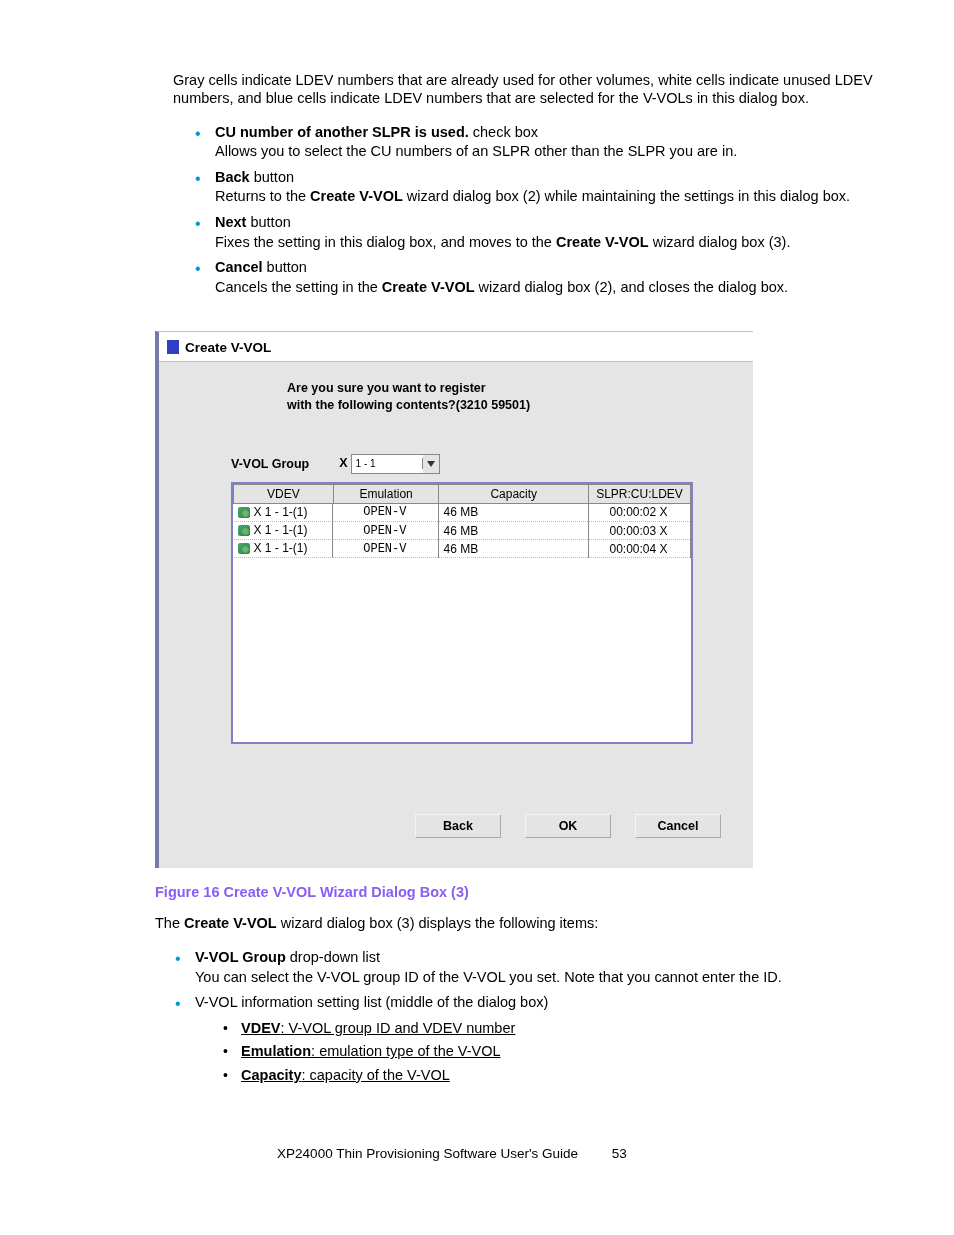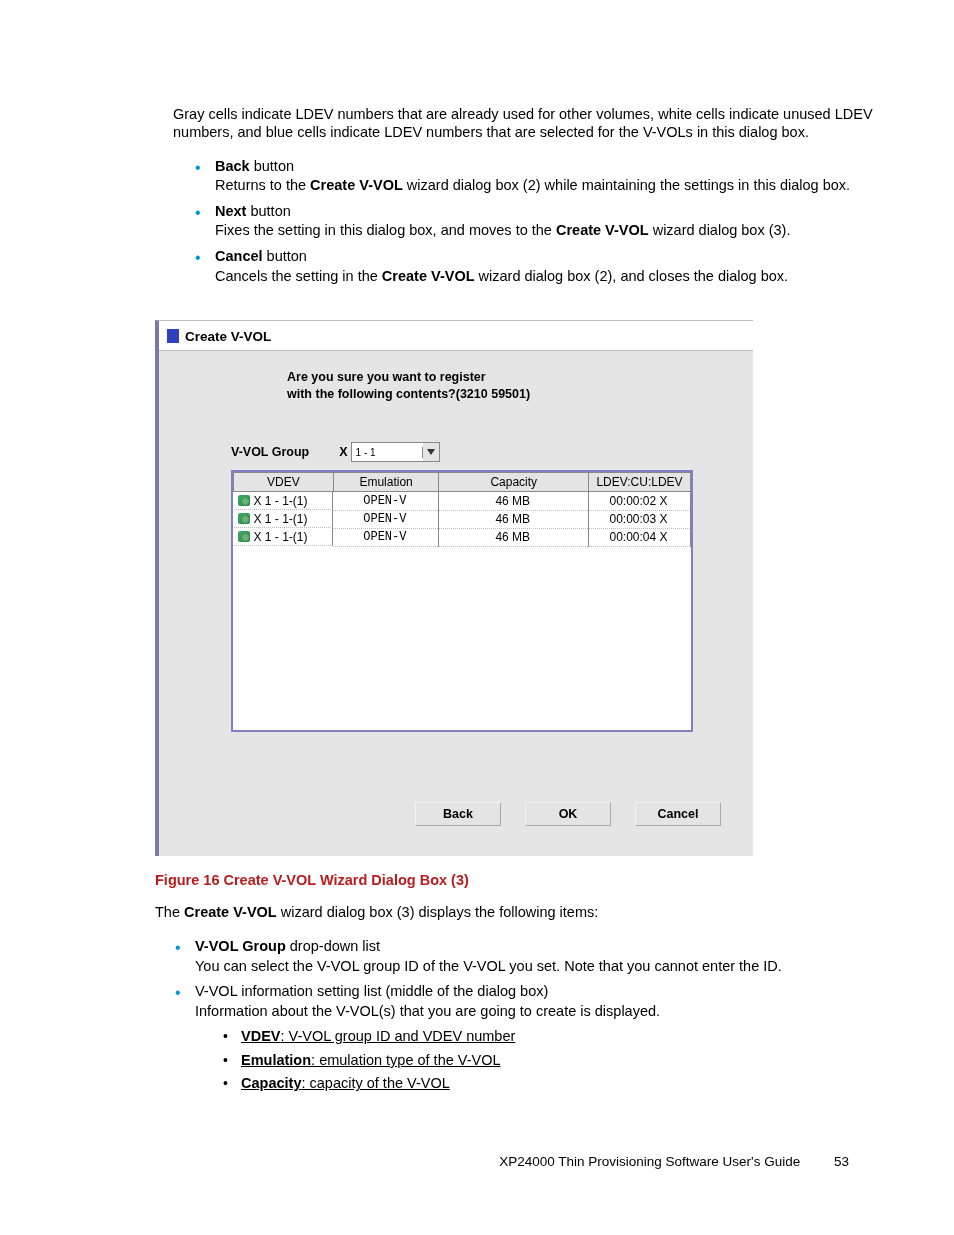--- a/index.html
+++ b/index.html
@@ -7,21 +7,20 @@
     padding: 0;
     background: #ffffff;
     font-family: Arial, Helvetica, sans-serif;
     font-size: 14.5px;
     color: #000;
     width: 954px;
   }
   .page {
     padding: 56px 55px 40px 55px;
     box-sizing: border-box;
-    margin-top: 34px;
   }
   .intro {
     margin-left: 118px;
     margin-right: 5px;
     line-height: 1.3;
   }
   ul.outer {
     margin: 8px 0 0 0;
     padding-left: 140px;
     list-style: none;
@@ -173,42 +172,42 @@
   .row-icon::after{
     content:"";
     position:absolute;
     width:5px;height:5px;
     border:1px solid #7a4;
     border-radius:50%;
     left:4px;top:3px;
     background:#fff4;
   }
   td.em { text-align: center; font-family: Liberation Mono, monospace; }
-  td.cap { text-align: center; }
+  td.cap { text-align: left; }
   td.ldkc { text-align: center; }
   .btnrow {
     margin: 70px 14px 0 0;
     display: flex;
     justify-content: flex-end;
     gap: 24px;
   }
   .wbtn {
     width: 84px;
     padding: 4px 0;
     text-align: center;
     background: #e4e4e4;
     border: 1px solid #aaa;
     border-top-color: #f4f4f4;
     border-left-color: #f4f4f4;
     font-size: 12.5px;
     font-weight: bold;
   }
   .caption {
     margin: 14px 0 8px 100px;
-    color: #b91c1c;
+    color: #8b5cf6;
     font-weight: bold;
     font-size: 14.5px;
   }
   .after-caption {
     margin-left: 100px;
     margin-right: 5px;
     line-height: 1.35;
   }
   ul.outer2 {
     margin: 10px 0 0 0;
@@ -224,34 +223,38 @@
   ul.outer2 > li::before {
     content: "•";
     position: absolute;
     left: 0;
     top: 0;
     color: #0096d6;
     font-size: 16px;
   }
   .footer {
     margin-top: 60px;
-    text-align: right;
+    text-align: center;
     padding-right: 50px;
     font-size: 13.5px;
   }
   .footer .pnum { margin-left: 30px; }
 </style>
 </head>
 <body>
 
 <div class="page">
 
   <p class="intro">Gray cells indicate LDEV numbers that are already used for other volumes, white cells indicate unused LDEV numbers, and blue cells indicate LDEV numbers that are selected for the V-VOLs in this dialog box.</p>
 
   <ul class="outer">
+    <li>
+      <span class="b">CU number of another SLPR is used.</span><span> check box</span><br>
+      <span>Allows you to select the CU numbers of an SLPR other than the SLPR you are in.</span>
+    </li>
     <li>
       <span class="b">Back</span><span> button</span><br>
       <span>Returns to the </span><span class="b">Create V-VOL</span><span> wizard dialog box (2) while maintaining the settings in this dialog box.</span>
     </li>
     <li>
       <span class="b">Next</span><span> button</span><br>
       <span>Fixes the setting in this dialog box, and moves to the </span><span class="b">Create V-VOL</span><span> wizard dialog box (3).</span>
     </li>
     <li>
       <span class="b">Cancel</span><span> button</span><br>
@@ -289,21 +292,21 @@
               <col style="width:100px">
               <col style="width:106px">
               <col style="width:150px">
               <col style="width:102px">
             </colgroup>
           <thead>
             <tr>
               <th>VDEV</th>
               <th>Emulation</th>
               <th>Capacity</th>
-              <th>LDEV:CU:LDEV</th>
+              <th>SLPR:CU:LDEV</th>
             </tr>
           </thead>
           <tbody>
             <tr>
               <td class="vdev">
                   <span class="row-icon"></span>
                   <span>X 1 - 1-(1)</span>
                 </td>
               <td class="em">OPEN-V</td>
               <td class="cap">46 MB</td>
@@ -345,21 +348,20 @@
     <span>The </span><span class="b">Create V-VOL</span><span> wizard dialog box (3) displays the following items:</span>
   </p>
 
   <ul class="outer2">
     <li>
       <span class="b">V-VOL Group</span><span> drop-down list</span><br>
       <span>You can select the V-VOL group ID of the V-VOL you set.  Note that you cannot enter the ID.</span>
     </li>
     <li>
       <span>V-VOL information setting list (middle of the dialog box)</span><br>
-      <span>Information about the V-VOL(s) that you are going to create is displayed.</span>
       <ul class="inner">
         <li><span class="b">VDEV</span><span>: V-VOL group ID and VDEV number</span></li>
         <li><span class="b">Emulation</span><span>:  emulation type of the V-VOL</span></li>
         <li><span class="b">Capacity</span><span>:  capacity of the V-VOL</span></li>
       </ul>
     </li>
   </ul>
 
   <div class="footer">
     <span>XP24000 Thin Provisioning Software User's Guide</span>

